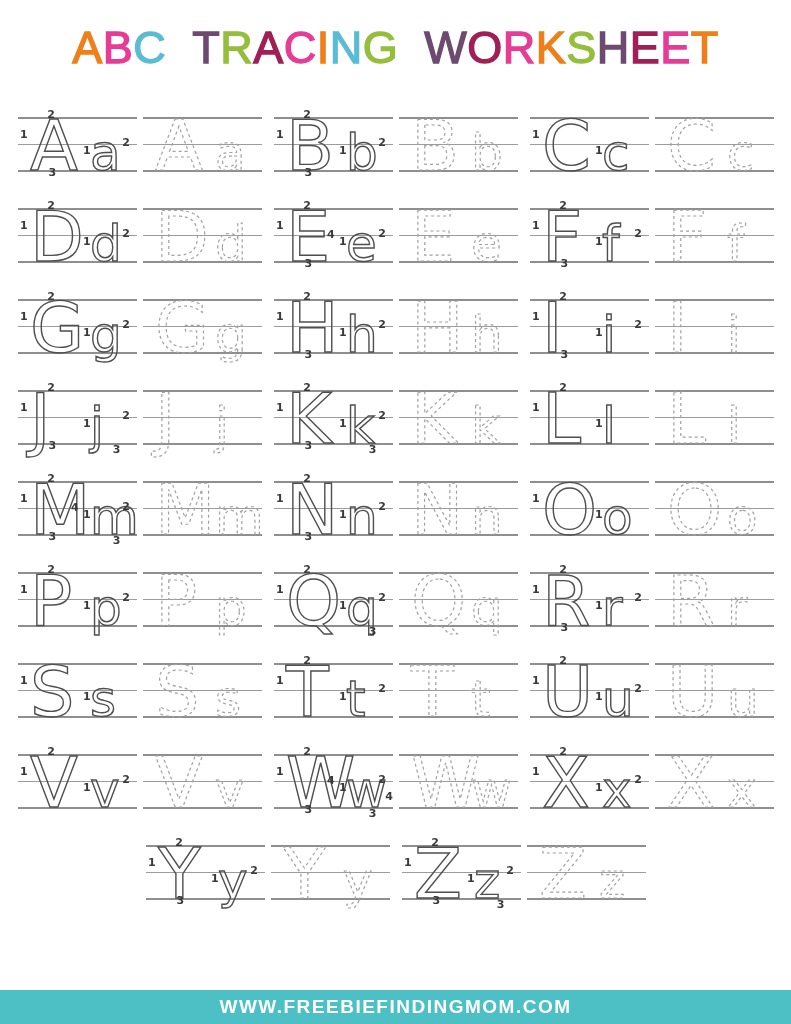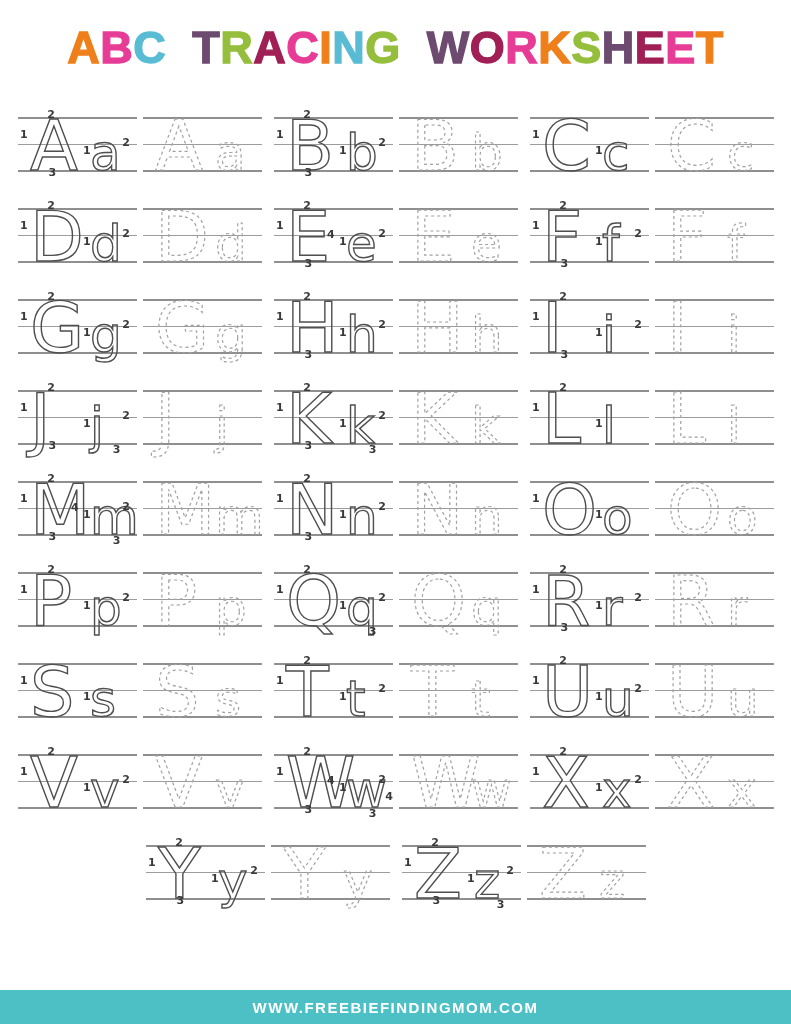--- a/index.html
+++ b/index.html
@@ -3,21 +3,21 @@
 <meta charset="utf-8">
 <style>
   html,body { margin:0; padding:0; }
   body {
     width:791px; height:1024px; position:relative; overflow:hidden;
     background:#ffffff;
     font-family:"Liberation Sans", sans-serif;
   }
   header { padding-top:24px; text-align:center; }
   h1 {
-    margin:0; font-size:45px; line-height:1.05; font-weight:bold;
+    margin:0; font-size:45px; line-height:1.05; font-weight:normal;
     letter-spacing:0.5px; font-family:"Liberation Sans", sans-serif;
   }
   h1 span { -webkit-text-stroke:1.3px currentColor; }
 
   main { position:absolute; left:14px; right:14px; top:106px; }
   .row { display:flex; justify-content:center; gap:12px; margin-bottom:13px; height:78px; }
   .group { display:flex; gap:6px; }
   .cell { position:relative; width:119px; height:78px; }
   .line { position:absolute; left:0; right:0; background:var(--line,#999); }
   .line.top { top:11px; height:2px; background:var(--line-strong,#8f8f8f); }
@@ -32,21 +32,21 @@
   .stroke-number {
     position:absolute; font-size:11px; line-height:1; font-weight:bold;
     color:var(--stroke-number,#3a3a3a); font-family:"DejaVu Sans", sans-serif;
   }
 
   footer {
     position:absolute; left:0; right:0; bottom:0; height:34px;
     display:flex; align-items:center; justify-content:center;
   }
   footer span {
-    color:#ffffff; font-size:15px; font-weight:bold; letter-spacing:1.5px;
+    color:#ffffff; font-size:19px; font-weight:bold; letter-spacing:1.5px;
     font-family:"Liberation Sans", sans-serif;
   }
 </style>
 </head>
 <body>
 
 <header>
   <h1><span style="color: rgb(239, 127, 26);">A</span><span style="color: rgb(231, 60, 150);">B</span><span style="color: rgb(89, 188, 212);">C</span><span>&nbsp;&nbsp;</span><span style="color: rgb(109, 74, 111);">T</span><span style="color: rgb(149, 190, 60);">R</span><span style="color: rgb(160, 31, 85);">A</span><span style="color: rgb(231, 60, 150);">C</span><span style="color: rgb(239, 127, 26);">I</span><span style="color: rgb(89, 188, 212);">N</span><span style="color: rgb(149, 190, 60);">G</span><span>&nbsp;&nbsp;</span><span style="color: rgb(109, 74, 111);">W</span><span style="color: rgb(160, 31, 85);">O</span><span style="color: rgb(231, 60, 150);">R</span><span style="color: rgb(239, 127, 26);">K</span><span style="color: rgb(149, 190, 60);">S</span><span style="color: rgb(109, 74, 111);">H</span><span style="color: rgb(160, 31, 85);">E</span><span style="color: rgb(231, 60, 150);">E</span><span style="color: rgb(239, 127, 26);">T</span></h1>
 </header>
 

